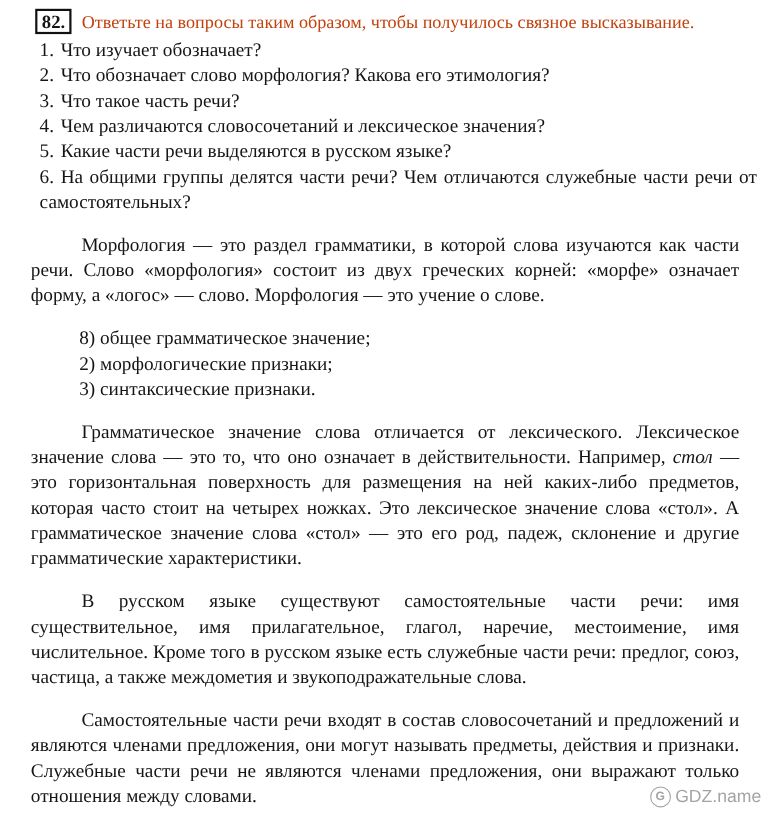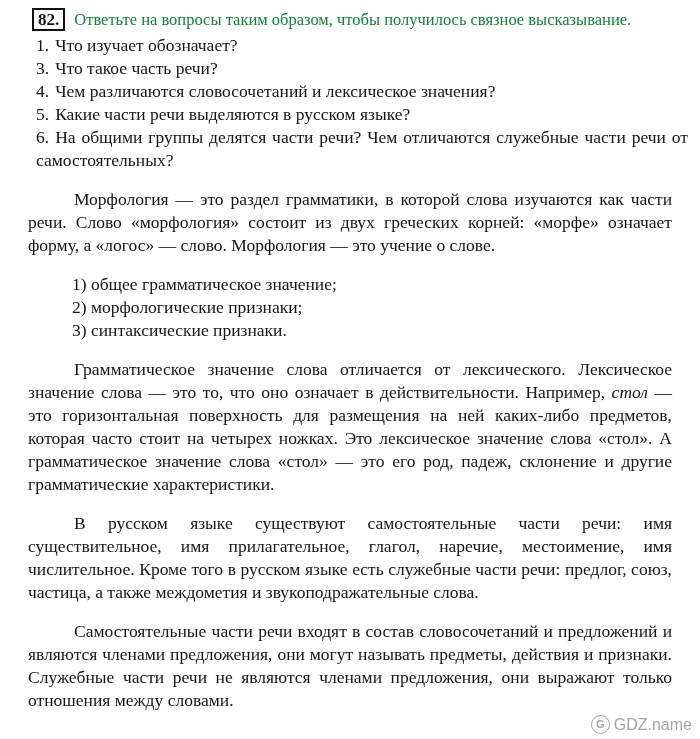--- a/index.html
+++ b/index.html
@@ -28,21 +28,21 @@
     display: inline-block;
     border: 2px solid #111;
     font-weight: bold;
     font-size: 17px;
     line-height: 19px;
     padding: 0 4px;
     flex: 0 0 auto;
     margin-left: 20px;
   }
   .instruction {
-    color: #15803d;
+    color: #c2410c;
     font-size: 16.5px;
     line-height: 22px;
     padding-top: 1px;
   }
   .questions {
     list-style: none;
     margin: 0;
     padding: 0 0 0 24px;
   }
   .questions li {
@@ -97,30 +97,31 @@
 
 <div class="page">
 
   <div class="header-line">
     <span class="ex-num">82.</span>
     <span class="instruction">Ответьте на вопросы таким образом, чтобы получилось связное высказывание.</span>
   </div>
 
   <ol class="questions">
     <li><span class="qnum">1.</span><span>Что изучает обозначает?</span></li>
+    <li><span class="qnum">2.</span><span>Что обозначает слово морфология? Какова его этимология?</span></li>
     <li><span class="qnum">3.</span><span>Что такое часть речи?</span></li>
     <li><span class="qnum">4.</span><span>Чем различаются словосочетаний и лексическое значения?</span></li>
     <li><span class="qnum">5.</span><span>Какие части речи выделяются в русском языке?</span></li>
     <li><span class="qnum">6.</span><span>На общими группы делятся части речи? Чем отличаются служебные части речи от самостоятельных?</span></li>
   </ol>
 
   <div class="body-text">
     <p>Морфология — это раздел грамматики, в которой слова изучаются как части речи. Слово «морфология» состоит из двух греческих корней: «морфе» означает форму, а «логос» — слово. Морфология — это учение о слове.</p>
     <div class="sublist">
-      <div>1) общее грамматическое значение;</div>
+      <div>8) общее грамматическое значение;</div>
       <div>2) морфологические признаки;</div>
       <div>3) синтаксические признаки.</div>
     </div>
     <p><span>Грамматическое значение слова отличается от лексического. Лексическое значение слова — это то, что оно означает в действительности. Например, </span><i>стол</i><span> — это горизонтальная поверхность для размещения на ней каких-либо предметов, которая часто стоит на четырех ножках. Это лексическое значение слова «стол». А грамматическое значение слова «стол» — это его род, падеж, склонение и другие грамматические характеристики.</span></p>
     <p>В русском языке существуют самостоятельные части речи: имя существительное, имя прилагательное, глагол, наречие, местоимение, имя числительное. Кроме того в русском языке есть служебные части речи: предлог, союз, частица, а также междометия и звукоподражательные слова.</p>
     <p>Самостоятельные части речи входят в состав словосочетаний и предложений и являются членами предложения, они могут называть предметы, действия и признаки. Служебные части речи не являются членами предложения, они выражают только отношения между словами.</p>
   </div>
 
   <div class="watermark">
     <span class="wm-circle">G</span>

